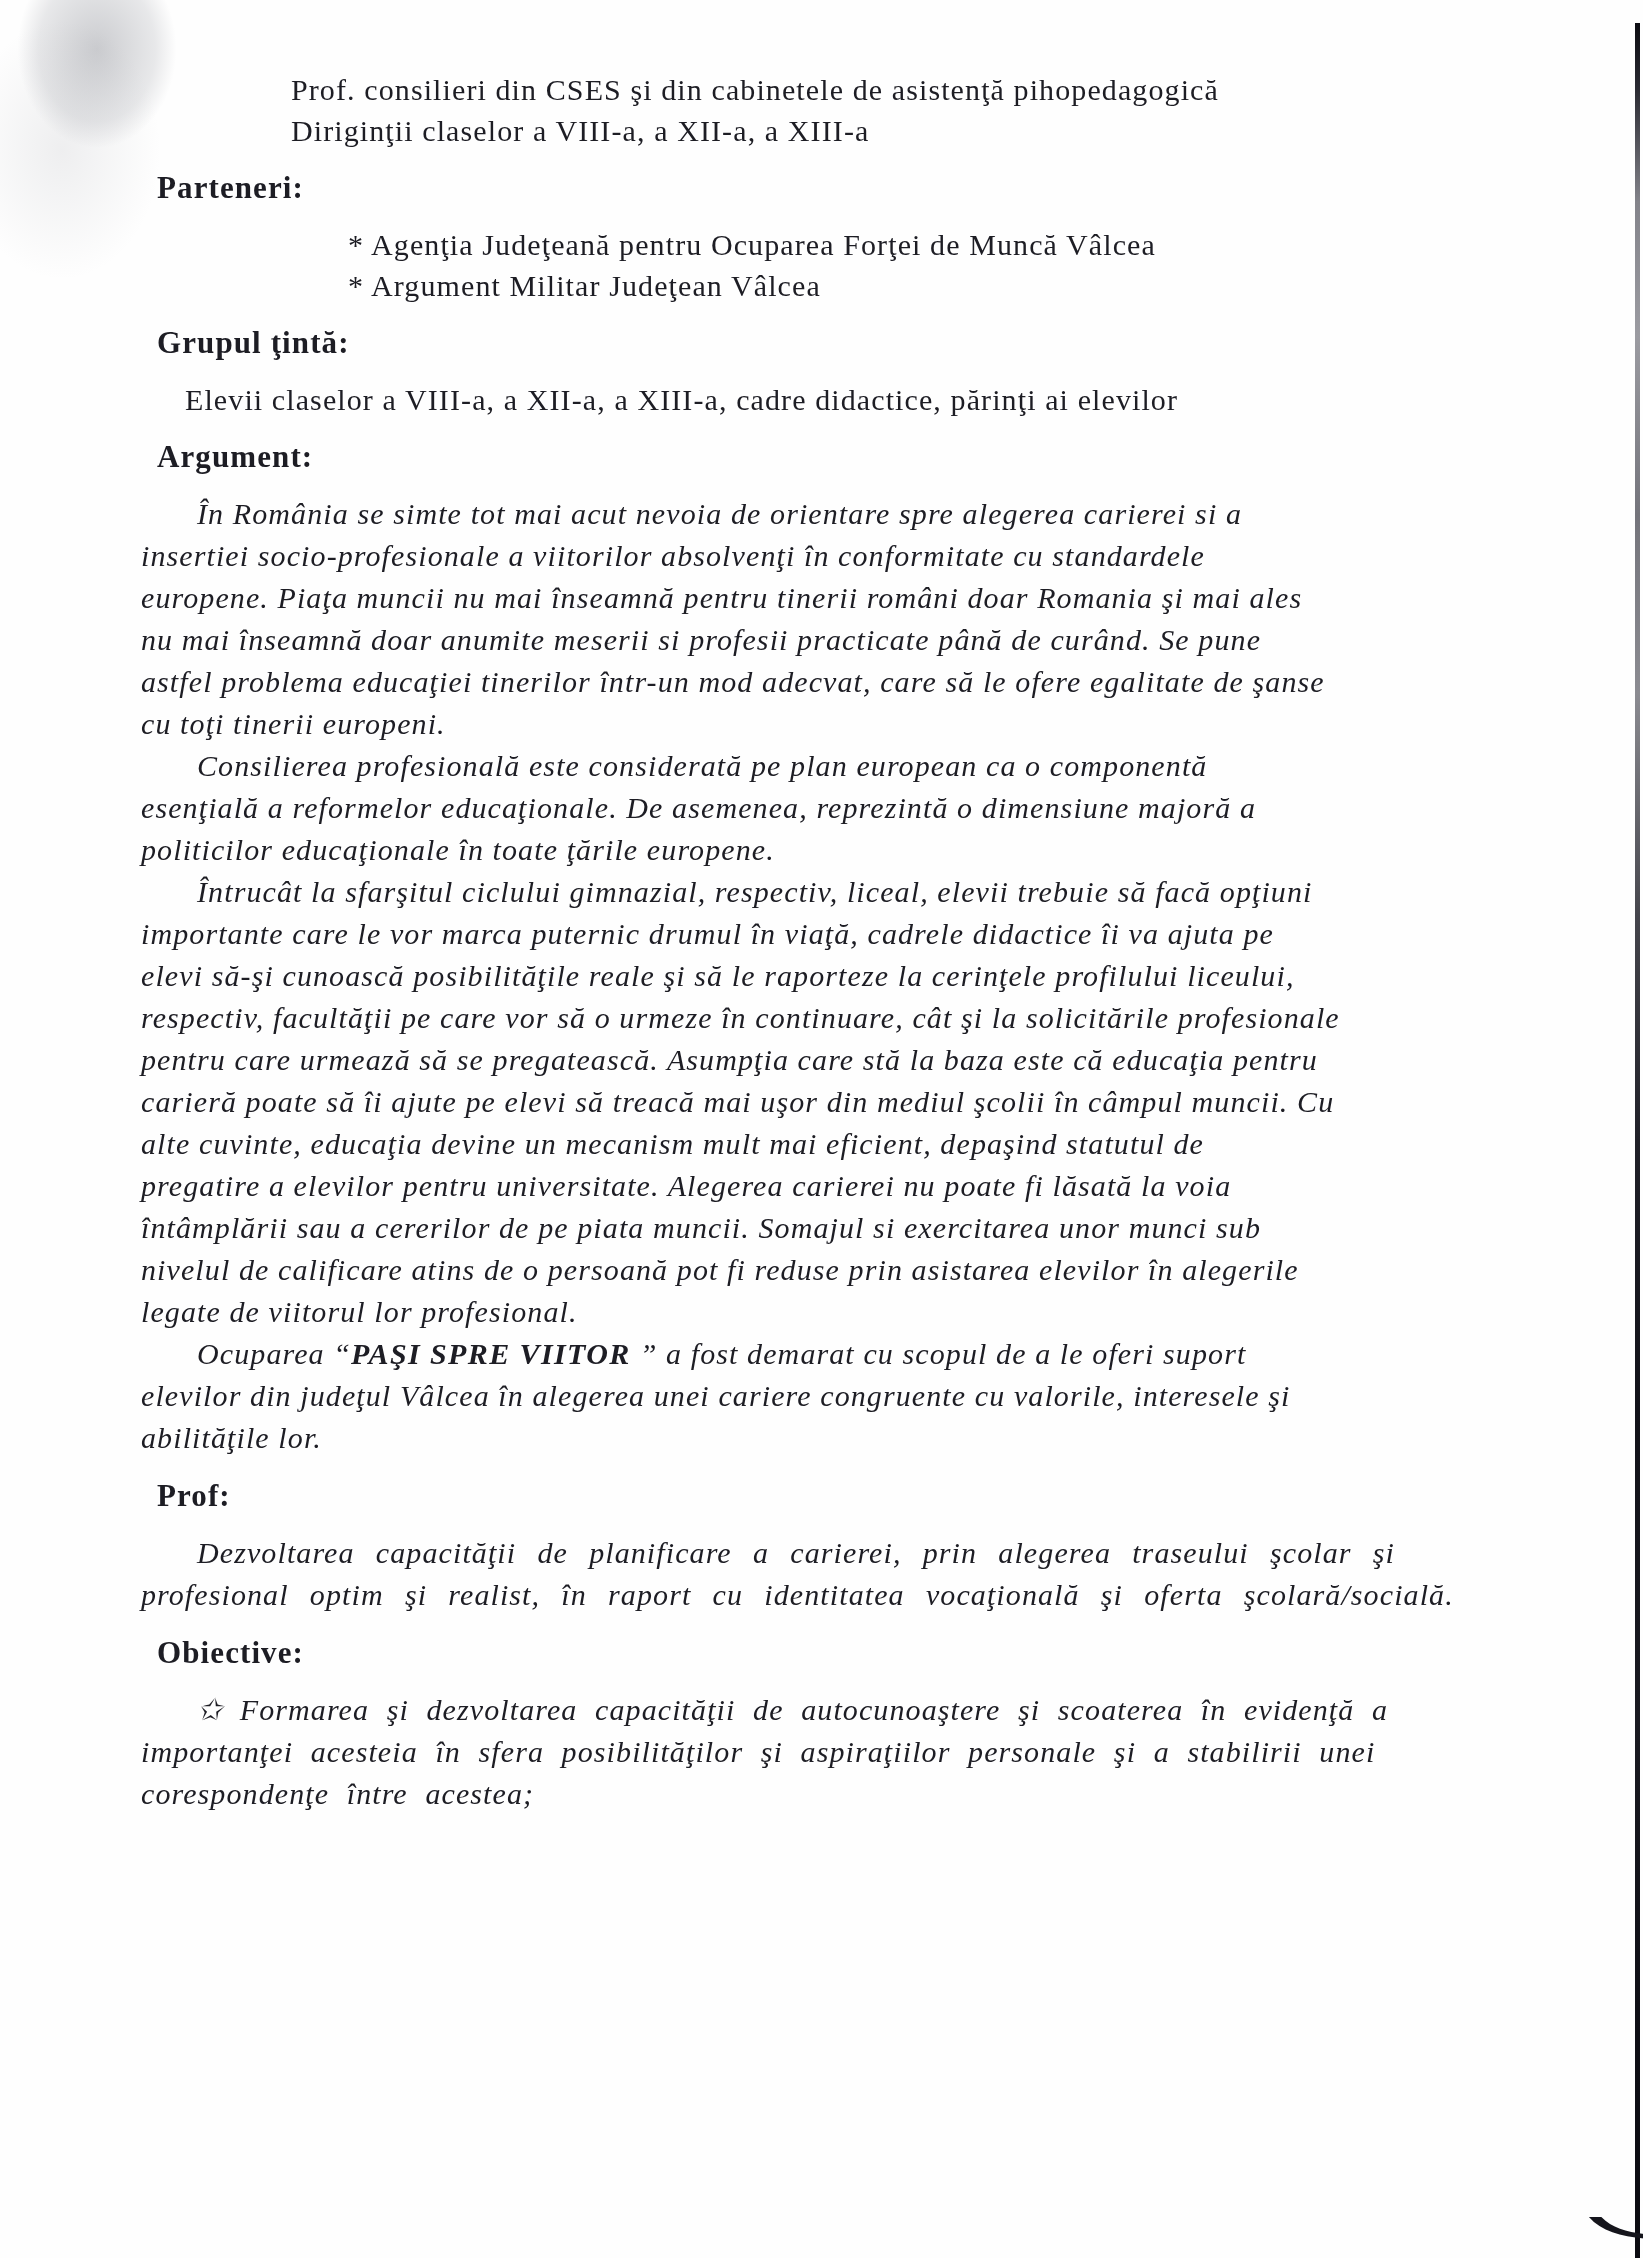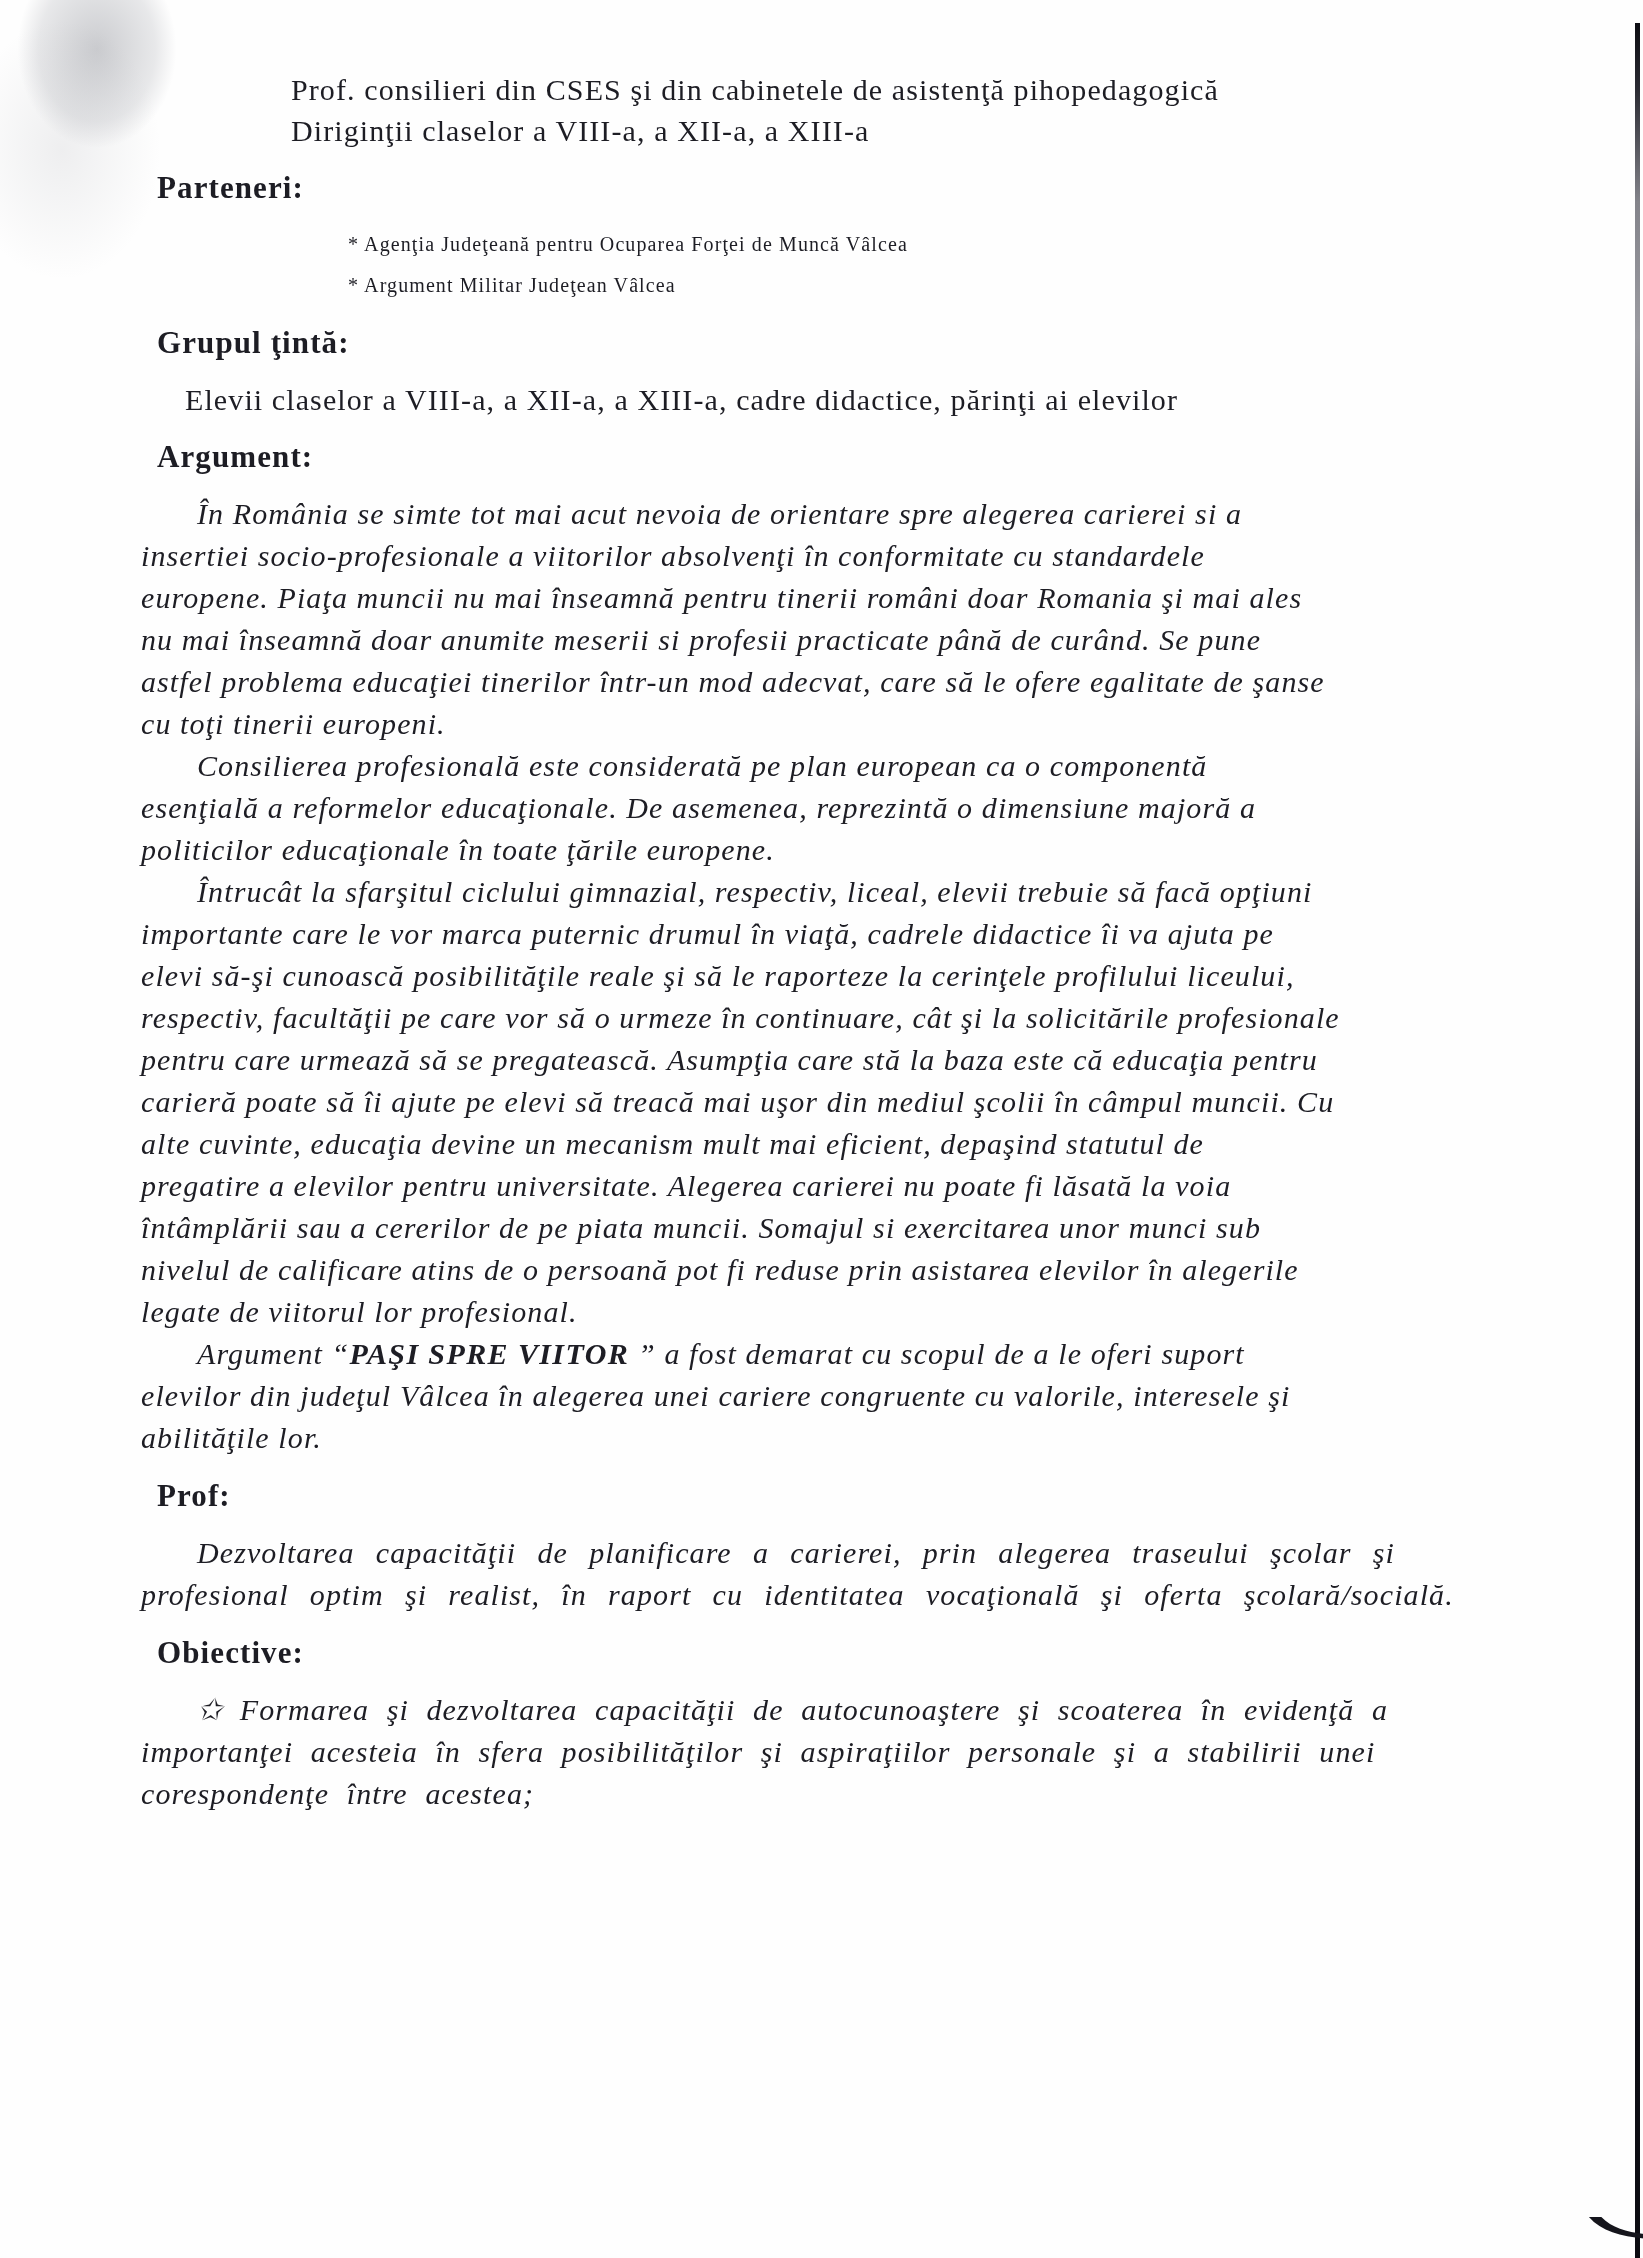--- a/index.html
+++ b/index.html
@@ -44,21 +44,21 @@
   h2.heading{
     margin:16px;font-size:31px;line-height:41px;font-weight:bold;
     letter-spacing:1.1px;
   }
   .h-parteneri{margin-top:81px;}
   .h-grup{margin-top:37px;}
   .h-argument{margin-top:35px;}
   .h-scop{margin-top:81px;}
   .h-obiective{margin-top:39px;}
   .partner-list{margin-left:207px;margin-top:8.8px;}
-  .partner-item{font-size:20px;line-height:41px;letter-spacing:1.1px;}
+  .partner-item{font-size:30px;line-height:41px;letter-spacing:1.1px;}
   .grup-text{
     margin-left:44px;margin-top:8.8px;
     font-size:30px;line-height:41px;letter-spacing:1.1px;
   }
   p.para{
     margin:0;
     font-size:30px;line-height:42px;letter-spacing:1.1px;
     white-space:pre-line;
     text-indent:56px;
     font-style:italic;
@@ -105,21 +105,21 @@
 importante care le vor marca puternic drumul în viaţă, cadrele didactice îi va ajuta pe
 elevi să-şi cunoască posibilităţile reale şi să le raporteze la cerinţele profilului liceului,
 respectiv, facultăţii pe care vor să o urmeze în continuare, cât şi la solicitările profesionale
 pentru care urmează să se pregatească. Asumpţia care stă la baza este că educaţia pentru
 carieră poate să îi ajute pe elevi să treacă mai uşor din mediul şcolii în câmpul muncii. Cu
 alte cuvinte, educaţia devine un mecanism mult mai eficient, depaşind statutul de
 pregatire a elevilor pentru universitate. Alegerea carierei nu poate fi lăsată la voia
 întâmplării sau a cererilor de pe piata muncii. Somajul si exercitarea unor munci sub
 nivelul de calificare atins de o persoană pot fi reduse prin asistarea elevilor în alegerile
 legate de viitorul lor profesional.</p>
-  <p class="para"><span>Argument “</span><strong class="project-title">PAŞI SPRE VIITOR </strong><span>” a fost demarat cu scopul de a le oferi suport
+  <p class="para"><span>Ocuparea “</span><strong class="project-title">PAŞI SPRE VIITOR </strong><span>” a fost demarat cu scopul de a le oferi suport
 elevilor din judeţul Vâlcea în alegerea unei cariere congruente cu valorile, interesele şi
 abilităţile lor.</span></p>
 
   <h2 class="heading h-scop">Prof:</h2>
   <p class="para scop-para">Dezvoltarea capacităţii de planificare a carierei, prin alegerea traseului şcolar şi
 profesional optim şi realist, în raport cu identitatea vocaţională şi oferta şcolară/socială.</p>
 
   <h2 class="heading h-obiective">Obiective:</h2>
   <p class="para obiective-para"><span class="star">✩</span> <span>Formarea şi dezvoltarea capacităţii de autocunoaştere şi scoaterea în evidenţă a
 importanţei acesteia în sfera posibilităţilor şi aspiraţiilor personale şi a stabilirii unei

